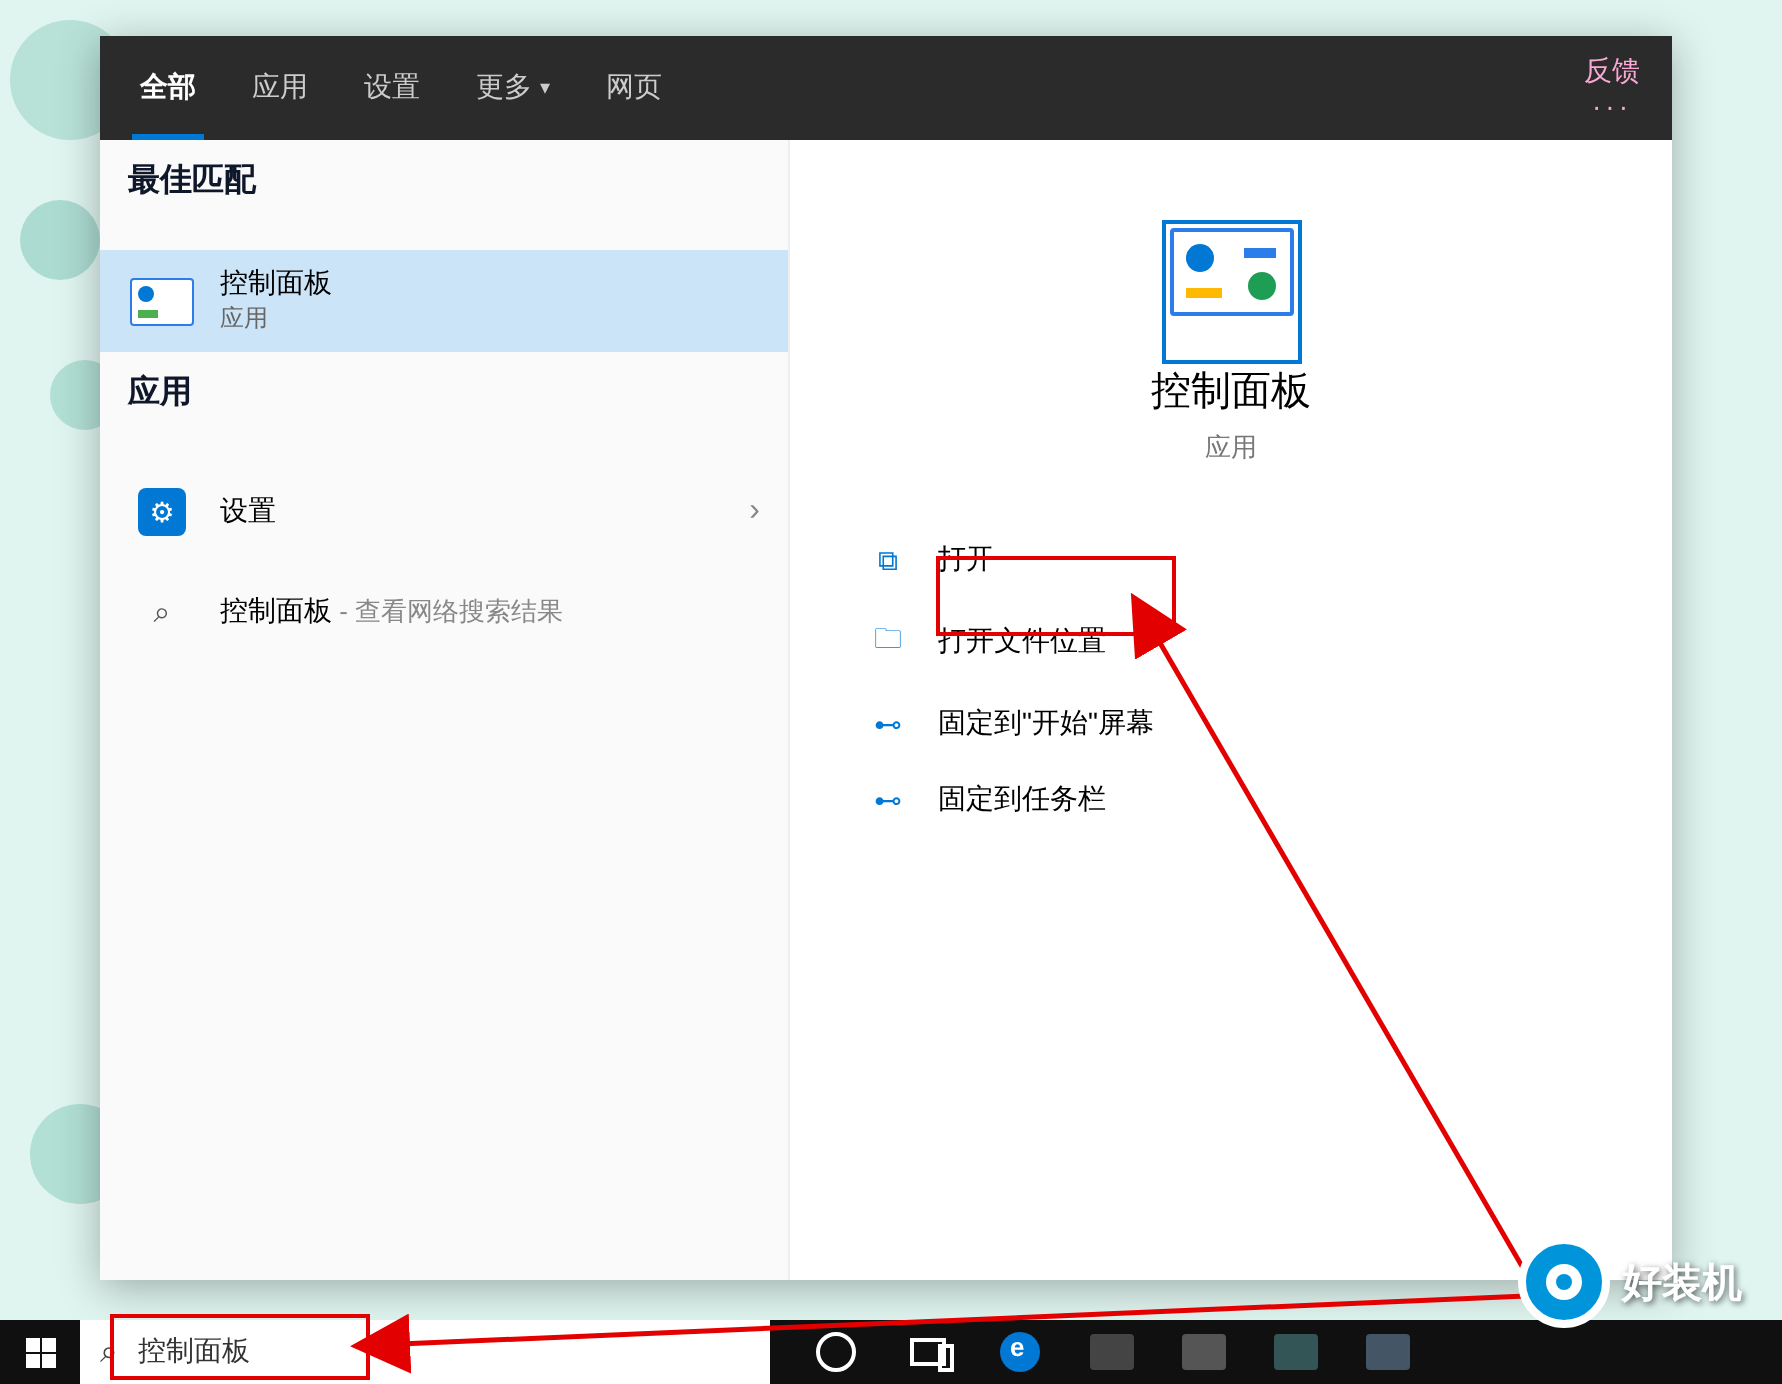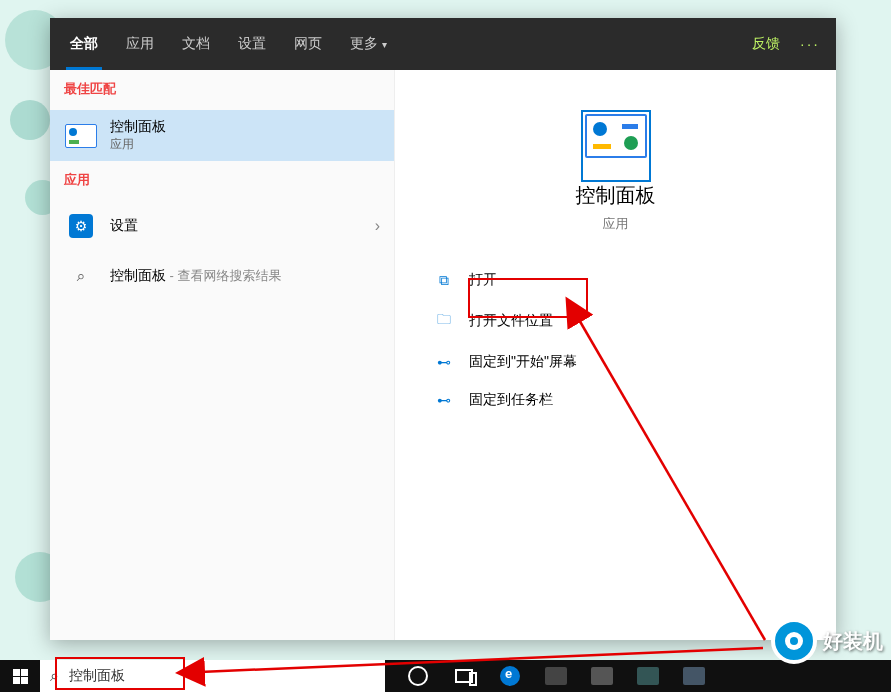--- a/index.html
+++ b/index.html
@@ -28,30 +28,30 @@
   align-items: center;
   padding: 0 6px;
   color: #ccc;
   font-size: 14px;
 }
 .tab { padding: 0 14px; height: 100%; display: flex; align-items: center; cursor: pointer; position: relative; }
 .tab.active { color: #fff; font-weight: bold; }
 .tab.active::after { content:""; position:absolute; bottom:0; left:10px; right:10px; height:3px; background:#0078d4; }
 .tab .chev { margin-left: 4px; font-size: 10px; }
 .tabs-spacer { flex: 1; }
-.tabs-right { display: flex; align-items: center; color: #bef264; font-size: 14px; }
+.tabs-right { display: flex; align-items: center; color: #f9a8d4; font-size: 14px; flex-direction: column; }
 .tabs-right span { padding: 0 10px; cursor: pointer; }
 .ellipsis { letter-spacing: 2px; }
 
 .panel-body { flex: 1; display: flex; overflow: hidden; }
 
 .left-col { width: 345px; background: #fafafa; border-right: 1px solid #eee; }
 .right-col { flex: 1; background: #fff; display: flex; flex-direction: column; align-items: center; padding-top: 40px; }
 
-.section-label { font-size: 13px; color: #ef4444; font-weight: 600; padding: 10px 14px 12px; }
+.section-label { font-size: 16px; color: #0f172a; font-weight: 600; padding: 10px 14px 24px; }
 .result-row {
   display: flex; align-items: center; padding: 8px 14px; font-size: 14px; cursor: pointer; position: relative;
 }
 .result-row.selected { background: #cce4f7; }
 .result-row .icon-box { width: 34px; height: 34px; display:flex; align-items:center; justify-content:center; margin-right: 12px; }
 .cp-icon-sm { width: 32px; height: 24px; background: #fff; border: 1px solid #2b7de9; border-radius: 2px; position: relative; }
 .cp-icon-sm::before { content:""; position:absolute; width:8px; height:8px; border-radius:50%; background:#0078d4; top:3px; left:3px; }
 .cp-icon-sm::after { content:""; position:absolute; width:10px; height:4px; background:#4caf50; bottom:3px; left:3px; }
 
 .gear-icon { width: 24px; height: 24px; background:#0078d4; border-radius:4px; display:flex; align-items:center; justify-content:center; color:#fff; font-size:14px; }
@@ -100,21 +100,21 @@
 .tb-item { width: 46px; height:100%; display:flex; align-items:center; justify-content:center; }
 .circ { width:20px; height:20px; border:2px solid #fff; border-radius:50%; }
 .taskview { width:18px; height:14px; border:2px solid #fff; position:relative; }
 .taskview::after { content:""; position:absolute; right:-6px; top:1px; width:4px; height:10px; border:2px solid #fff; }
 
 .edge-icon { width:20px; height:20px; border-radius:50%; background:#0078d4; position:relative; overflow:hidden; }
 .edge-icon::after { content:"e"; color:#fff; font-weight:bold; font-size:13px; position:absolute; top:0; left:5px; }
 
 .app-ico { width:22px; height:18px; background:#444; border-radius:2px; }
 
-.watermark { position:absolute; right:8px; bottom:28px; display:flex; align-items:center; z-index:100; }
+.watermark { position:absolute; right:20px; bottom:28px; display:flex; align-items:center; z-index:100; }
 .wm-circle { width:46px; height:46px; border-radius:50%; background:#0095da; border:4px solid #fff; display:flex; align-items:center; justify-content:center; }
 .wm-inner { width:18px; height:18px; background:#fff; border-radius:50%; position:relative; }
 .wm-inner::after { content:""; width:8px; height:8px; background:#0095da; border-radius:50%; position:absolute; top:5px; left:5px; }
 .wm-text { color:#fff; font-size:20px; font-weight:600; margin-left:6px; text-shadow:1px 1px 3px rgba(0,0,0,0.6); }
 
 </style>
 </head>
 <body>
 
 <div class="bg-shape bg1"></div>
@@ -125,32 +125,29 @@
 <div class="search-panel">
 
   <div class="tabs">
     <div class="tab active">
         <span>全部</span>
       </div>
     <div class="tab">
         <span>应用</span>
       </div>
     <div class="tab">
-        <span>文档</span>
-      </div>
-    <div class="tab">
         <span>设置</span>
-      </div>
-    <div class="tab">
-        <span>网页</span>
       </div>
     <div class="tab">
       <span>更多</span>
       <span class="chev">▾</span>
     </div>
+    <div class="tab">
+        <span>网页</span>
+      </div>
     <div class="tabs-spacer"></div>
     <div class="tabs-right">
       <span>反馈</span>
       <span class="ellipsis">···</span>
     </div>
   </div>
 
   <div class="panel-body">
     <div class="left-col">
 

